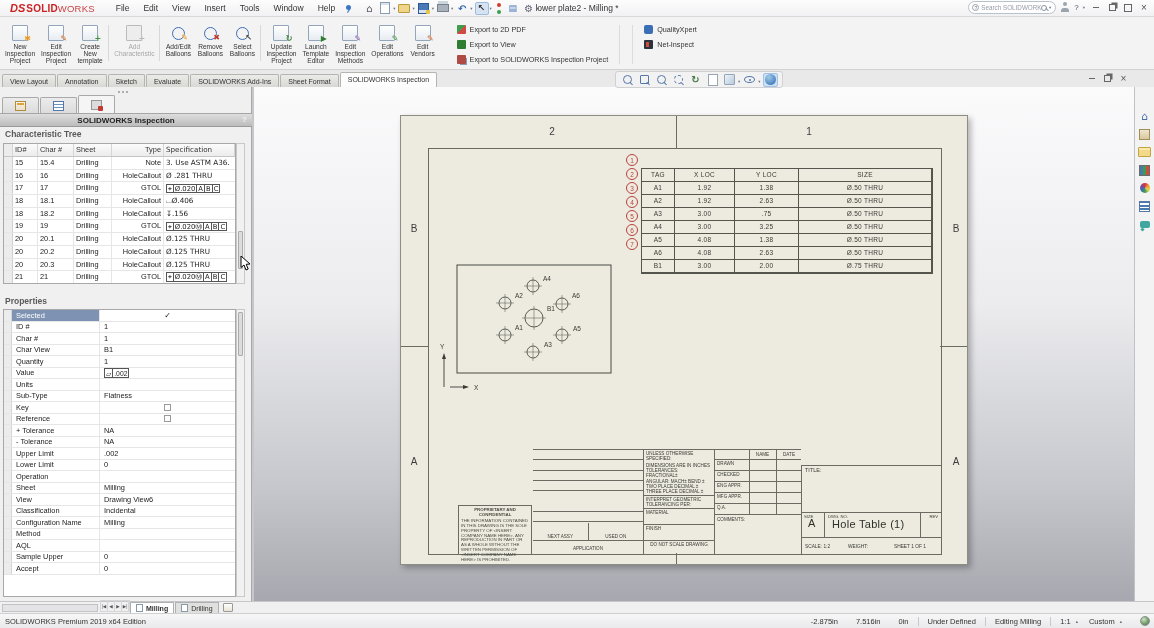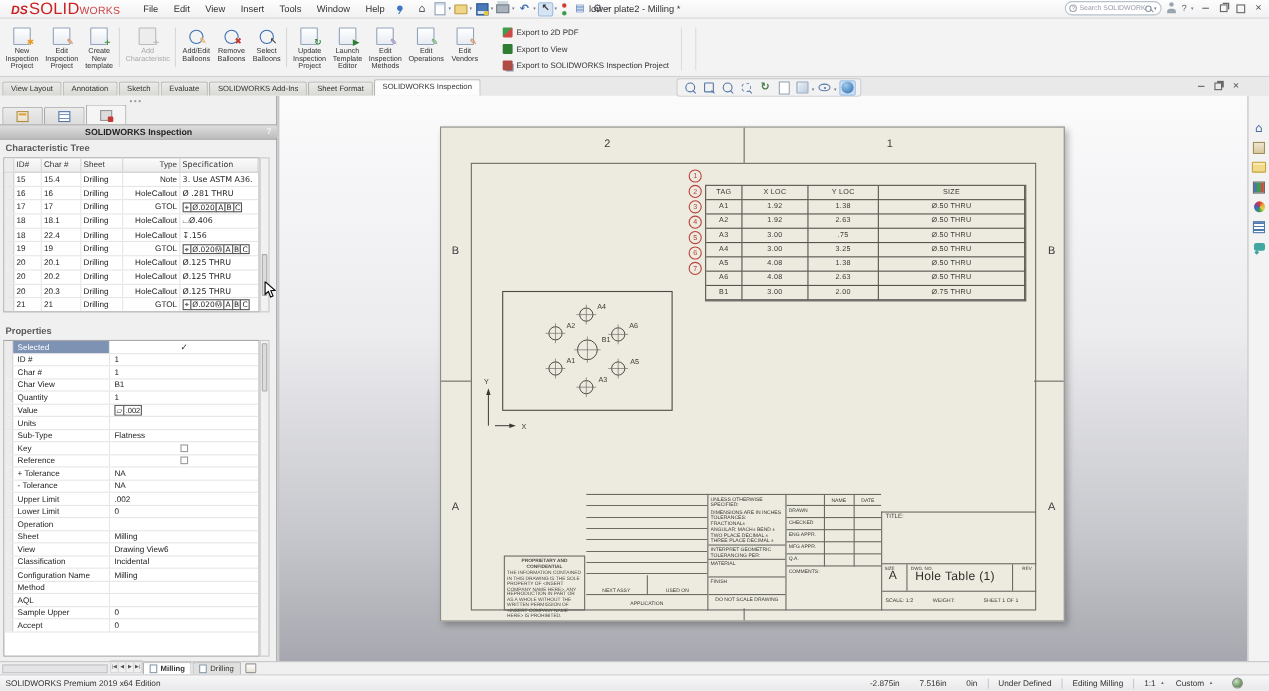--- a/index.html
+++ b/index.html
@@ -3,21 +3,21 @@
 <meta charset="utf-8">
 <style>
   *{box-sizing:border-box;margin:0;padding:0}
   html,body{width:1154px;height:628px;overflow:hidden}
   body{position:relative;font-family:"Liberation Sans","DejaVu Sans",sans-serif;background:#f0f0f1;color:#222;font-size:9px}
 
   
   #titlebar{position:absolute;left:0;top:0;width:1154px;height:17px;background:linear-gradient(#fdfdfd,#f1f1f3);border-bottom:1px solid #d9d9dc;display:flex;align-items:center;z-index:20}
   .logo{display:flex;align-items:baseline;margin-left:10px}
   .logo-ds{color:#c22;font-weight:bold;font-style:italic;font-size:11px;margin-right:1px}
-  .logo-solid{color:#c22;font-weight:normal;font-size:15px;letter-spacing:.2px}
+  .logo-solid{color:#c22;font-weight:bold;font-size:10px;letter-spacing:.2px}
   .logo-works{color:#c44;font-size:9.5px;letter-spacing:.2px}
   #menubar{display:flex;margin-left:14px}
   .menu-item{padding:0 7px;font-size:8.5px;color:#333;line-height:16px}
   .pin{width:9px;height:9px;position:relative;margin:0 8px 0 2px}
   .pin::before{content:"";position:absolute;left:2px;top:1px;width:5px;height:5px;background:#3b76c4;border-radius:50%}
   .pin::after{content:"";position:absolute;left:4px;top:5px;width:1px;height:4px;background:#3b76c4;transform:rotate(35deg)}
   #qat{display:flex;align-items:center}
   .qi{width:14px;height:13px;display:flex;align-items:center;justify-content:center;position:relative;margin:0 1px;color:#556;font-family:"DejaVu Sans",sans-serif}
   .qi.pressed{background:#d5e3f3;border:1px solid #9bbde0;border-radius:2px}
   .qcaret{font-size:4.5px;color:#778;margin:0 1px 0 0}
@@ -214,21 +214,21 @@
   .hscroll{width:96px;height:8px;margin:0 2px 1px 2px;background:#e4e4e6;border:1px solid #c2c2c5}
   .stbtn{width:7px;height:10px;display:flex;align-items:center;justify-content:center;font-size:4.5px;color:#555;border-right:1px solid #d5d5d7}
   .stab{display:flex;align-items:center;height:11px;padding:0 5px;font-size:7px;color:#333;border:1px solid #b0b0b3;border-bottom:none;background:#e0e0de;margin-right:1px;border-radius:1px 1px 0 0}
   .stab.active{background:#fff;font-weight:bold}
   .sticon{width:7px;height:8px;background:#fff;border:1px solid #8899aa;margin-right:3px}
   .addsheet{width:10px;height:9px;background:linear-gradient(#fff,#e8e4d4);border:1px solid #999;margin:0 0 1px 3px;border-radius:1px}
 
   
   #statusbar{position:absolute;left:0;top:613px;width:1154px;height:15px;background:linear-gradient(#f7f7f8,#e9e9eb);border-top:1px solid #cfcfd2;display:flex;align-items:center;font-size:7.5px;color:#333;z-index:20}
   #statusleft{margin-left:5px}
-  #statusright{margin-left:auto;display:flex;align-items:center;margin-right:24px}
+  #statusright{margin-left:auto;display:flex;align-items:center;margin-right:4px}
   .sitem{padding:0 9px;white-space:nowrap}
   .ssep{width:1px;height:9px;background:#c9c9cc}
   .scaret{font-size:4.5px;color:#667;margin:0 2px 0 -4px}
   .sglobe{width:10px;height:10px;border-radius:50%;background:radial-gradient(circle at 35% 30%,#cfe3c8,#6f9a62 60%,#4f7a8a);border:1px solid #88908a;margin-left:16px}
 </style>
 </head>
 <body>
 
 <div id="titlebar">
   <div class="logo">
@@ -356,20 +356,30 @@
           <span class="xicon x-excel"></span>
           <span>Export to View</span>
         </div>
         <div class="xitem">
           <span class="xicon x-swip"></span>
           <span>Export to SOLIDWORKS Inspection Project</span>
         </div>
       </div>
       <div class="xsep"></div>
       <div class="xsep"></div>
+      <div class="xcol">
+        <div class="xitem">
+          <span class="xicon x-qx"></span>
+          <span>QualityXpert</span>
+        </div>
+        <div class="xitem">
+          <span class="xicon x-ni"></span>
+          <span>Net-Inspect</span>
+        </div>
+      </div>
     </div>
 </div>
 
 <div id="tabrow">
   <div id="ribbontabs">
       <span class="rtab">View Layout</span>
       <span class="rtab">Annotation</span>
       <span class="rtab">Sketch</span>
       <span class="rtab">Evaluate</span>
       <span class="rtab">SOLIDWORKS Add-Ins</span>
@@ -450,21 +460,21 @@
           <div class="tc g"></div>
           <div class="tc">18</div>
           <div class="tc">18.1</div>
           <div class="tc">Drilling</div>
           <div class="tc type">HoleCallout</div>
           <div class="tc spec">⌴Ø.406</div>
         </div>
         <div class="trow">
           <div class="tc g"></div>
           <div class="tc">18</div>
-          <div class="tc">22.4</div>
+          <div class="tc">18.2</div>
           <div class="tc">Drilling</div>
           <div class="tc type">HoleCallout</div>
           <div class="tc spec">↧.156</div>
         </div>
         <div class="trow">
           <div class="tc g"></div>
           <div class="tc">19</div>
           <div class="tc">19</div>
           <div class="tc">Drilling</div>
           <div class="tc type">GTOL</div>

